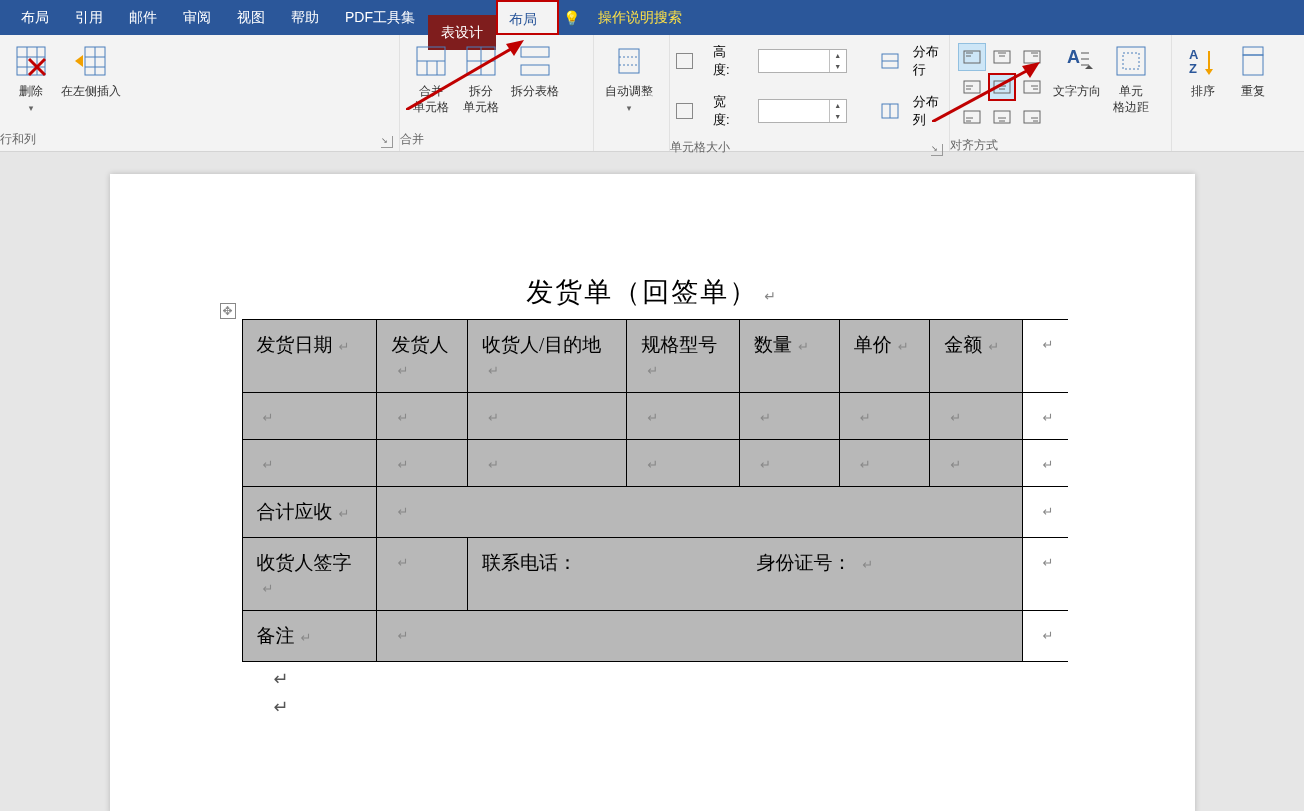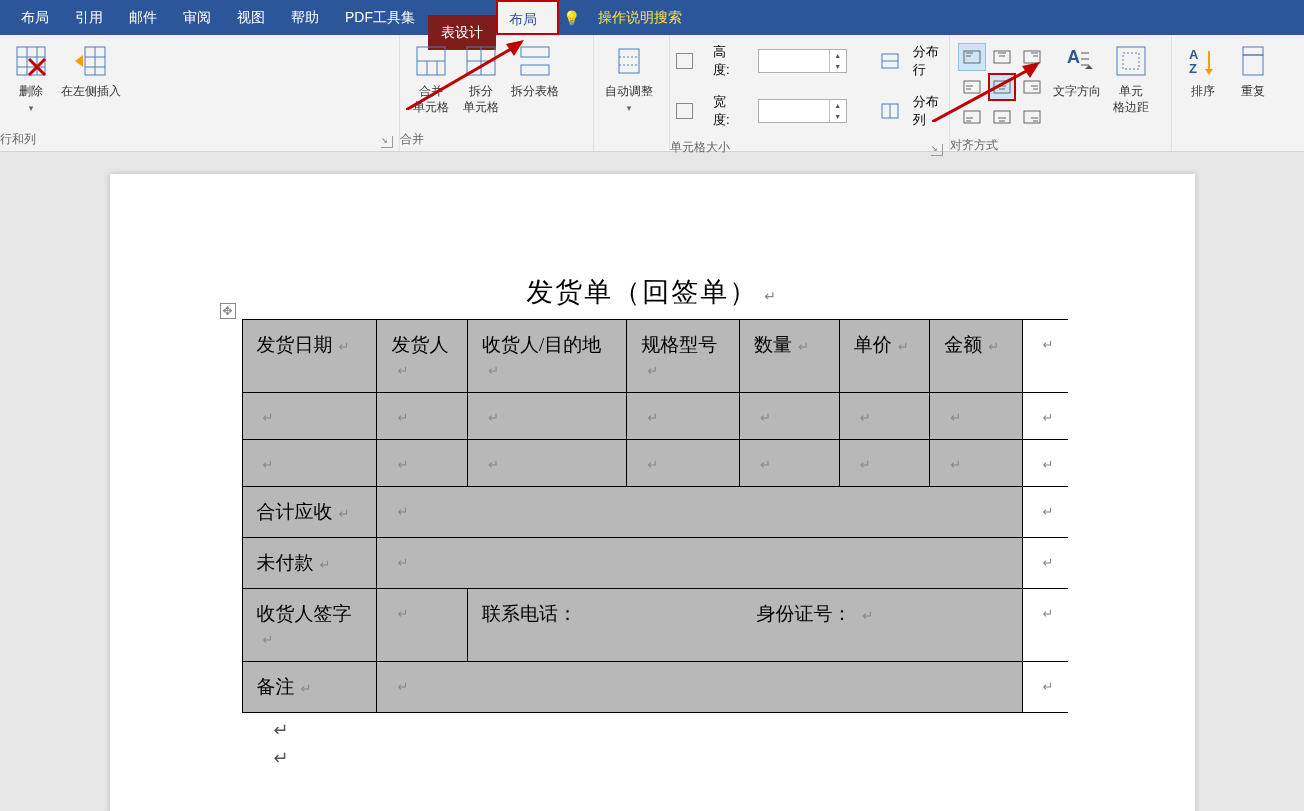--- a/index.html
+++ b/index.html
@@ -580,31 +580,20 @@
             </td>
         <td colspan="6">
               <div class="cell"><span class="ret">↵</span></div>
             </td>
         <td>
               <div class="cell"><span class="ret">↵</span></div>
             </td>
       </tr>
       <tr>
         <td>
-              <div class="cell"><span>未付款</span><span class="ret">↵</span></div>
-            </td>
-        <td colspan="6">
-              <div class="cell"><span class="ret">↵</span></div>
-            </td>
-        <td>
-              <div class="cell"><span class="ret">↵</span></div>
-            </td>
-      </tr>
-      <tr>
-        <td>
               <div class="cell tall"><span>收货人签字</span><span class="ret">↵</span></div>
             </td>
         <td>
               <div class="cell tall"><span class="ret">↵</span></div>
             </td>
         <td colspan="5">
               <div class="cell tall">
           <span>联系电话：</span>
           <span style="display:inline-block;width:170px"></span>
           <span>身份证号：</span>

